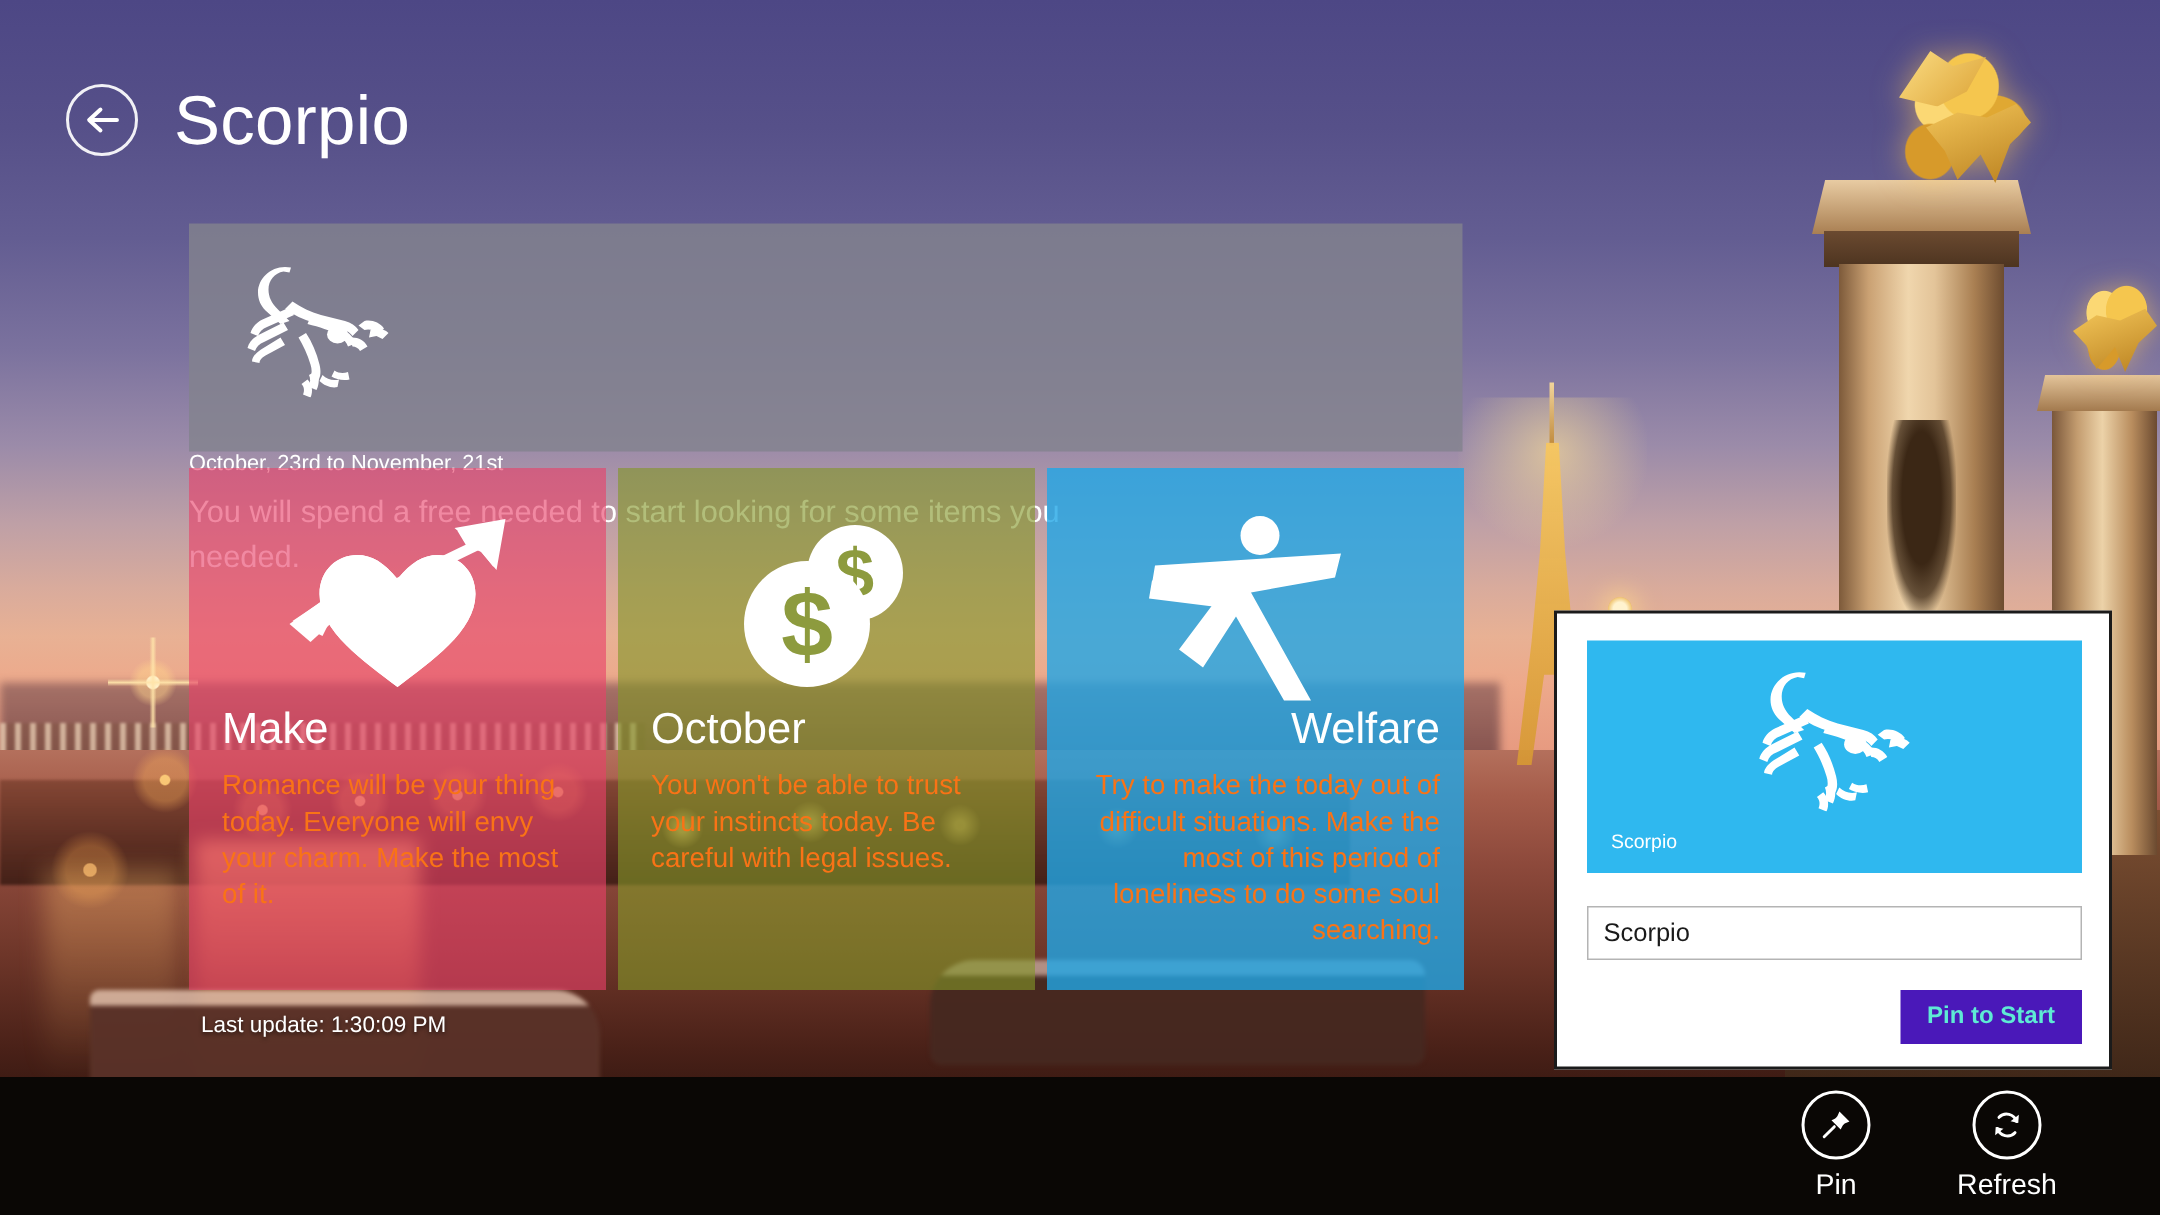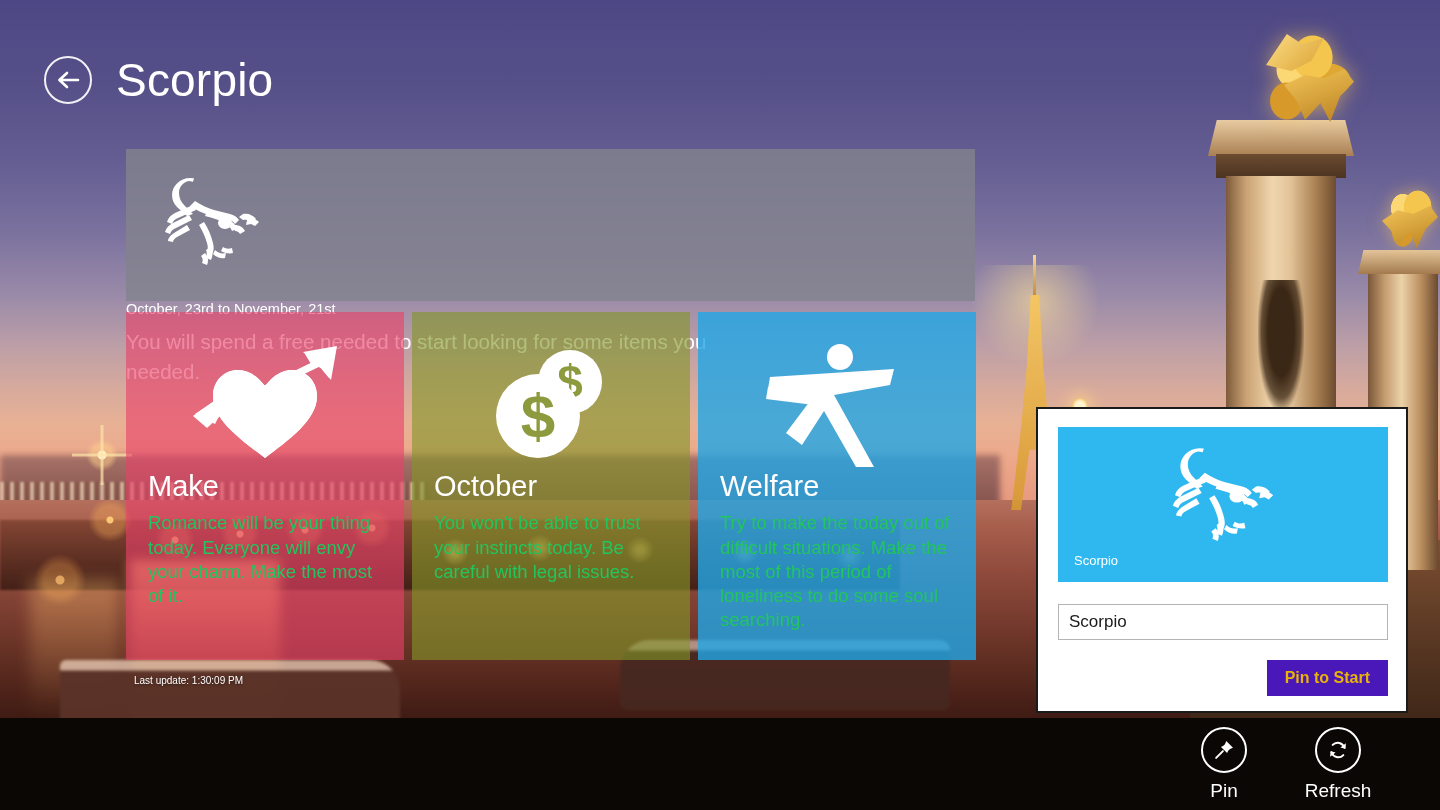--- a/index.html
+++ b/index.html
@@ -244,29 +244,29 @@
     cursor:pointer;
   }
   .tile-icon {
     position:absolute; left:0; right:0; top:24px; height:140px;
     display:flex; align-items:center; justify-content:center;
   }
   .tile-body { position:absolute; left:22px; right:16px; top:158px; }
   .tile-title {
     font-size:29px; font-weight:300; color:#ffffff; line-height:1.15; margin-bottom:8px;
   }
-  .tile-desc { font-size:18.5px; font-weight:300; color:#22c55e; line-height:1.31; }
+  .tile-desc { font-size:18.5px; font-weight:300; color:#f97316; line-height:1.31; }
 
   .tile-love    { background: rgba(233,64,105,.62); }
   .tile-wealth  { background: rgba(131,150,41,.62); }
-  .tile-welfare { background: rgba(33,166,230,.80); }
+  .tile-welfare { background: rgba(33,166,230,.80); text-align: right; }
 
   .last-update {
     position:absolute; left:134px; top:675px;
-    font-size:10px; color:#ffffff; font-weight:400;
+    font-size:15px; color:#ffffff; font-weight:400;
     text-shadow: 0 1px 3px rgba(0,0,0,.6);
   }
 
   
   .flyout {
     position:absolute; left:1036px; top:407px; width:372px; height:306px;
     background:#ffffff; border:2px solid #1b1b1b; box-sizing:border-box;
     padding:18px 20px 0 20px;
   }
   .flyout-tile {
@@ -280,21 +280,21 @@
     position:absolute; left:16px; bottom:14px; font-size:13px; color:#ffffff; font-weight:400;
   }
   .flyout-input {
     margin-top:22px; width:330px; height:36px; box-sizing:border-box;
     border:1px solid #b4b4b4; background:#fff; font-size:17px; color:#1a1a1a;
     padding:0 10px; font-family:"Liberation Sans", sans-serif; font-weight:300;
     outline:none;
   }
   .flyout-actions { margin-top:20px; display:flex; justify-content:flex-end; width:330px; }
   .pin-start-btn {
-    background:#4a18b9; color:#eab308; border:none;
+    background:#4a18b9; color:#5eead4; border:none;
     font-size:16px; font-weight:bold; padding:9px 18px;
     font-family:"Liberation Sans", sans-serif; cursor:pointer;
   }
 
   
   .appbar {
     position:absolute; left:0; top:718px; width:1440px; height:92px;
     background:#0a0705;
     display:flex; align-items:center; justify-content:flex-end;
     padding-right:72px; gap:54px; box-sizing:border-box;

